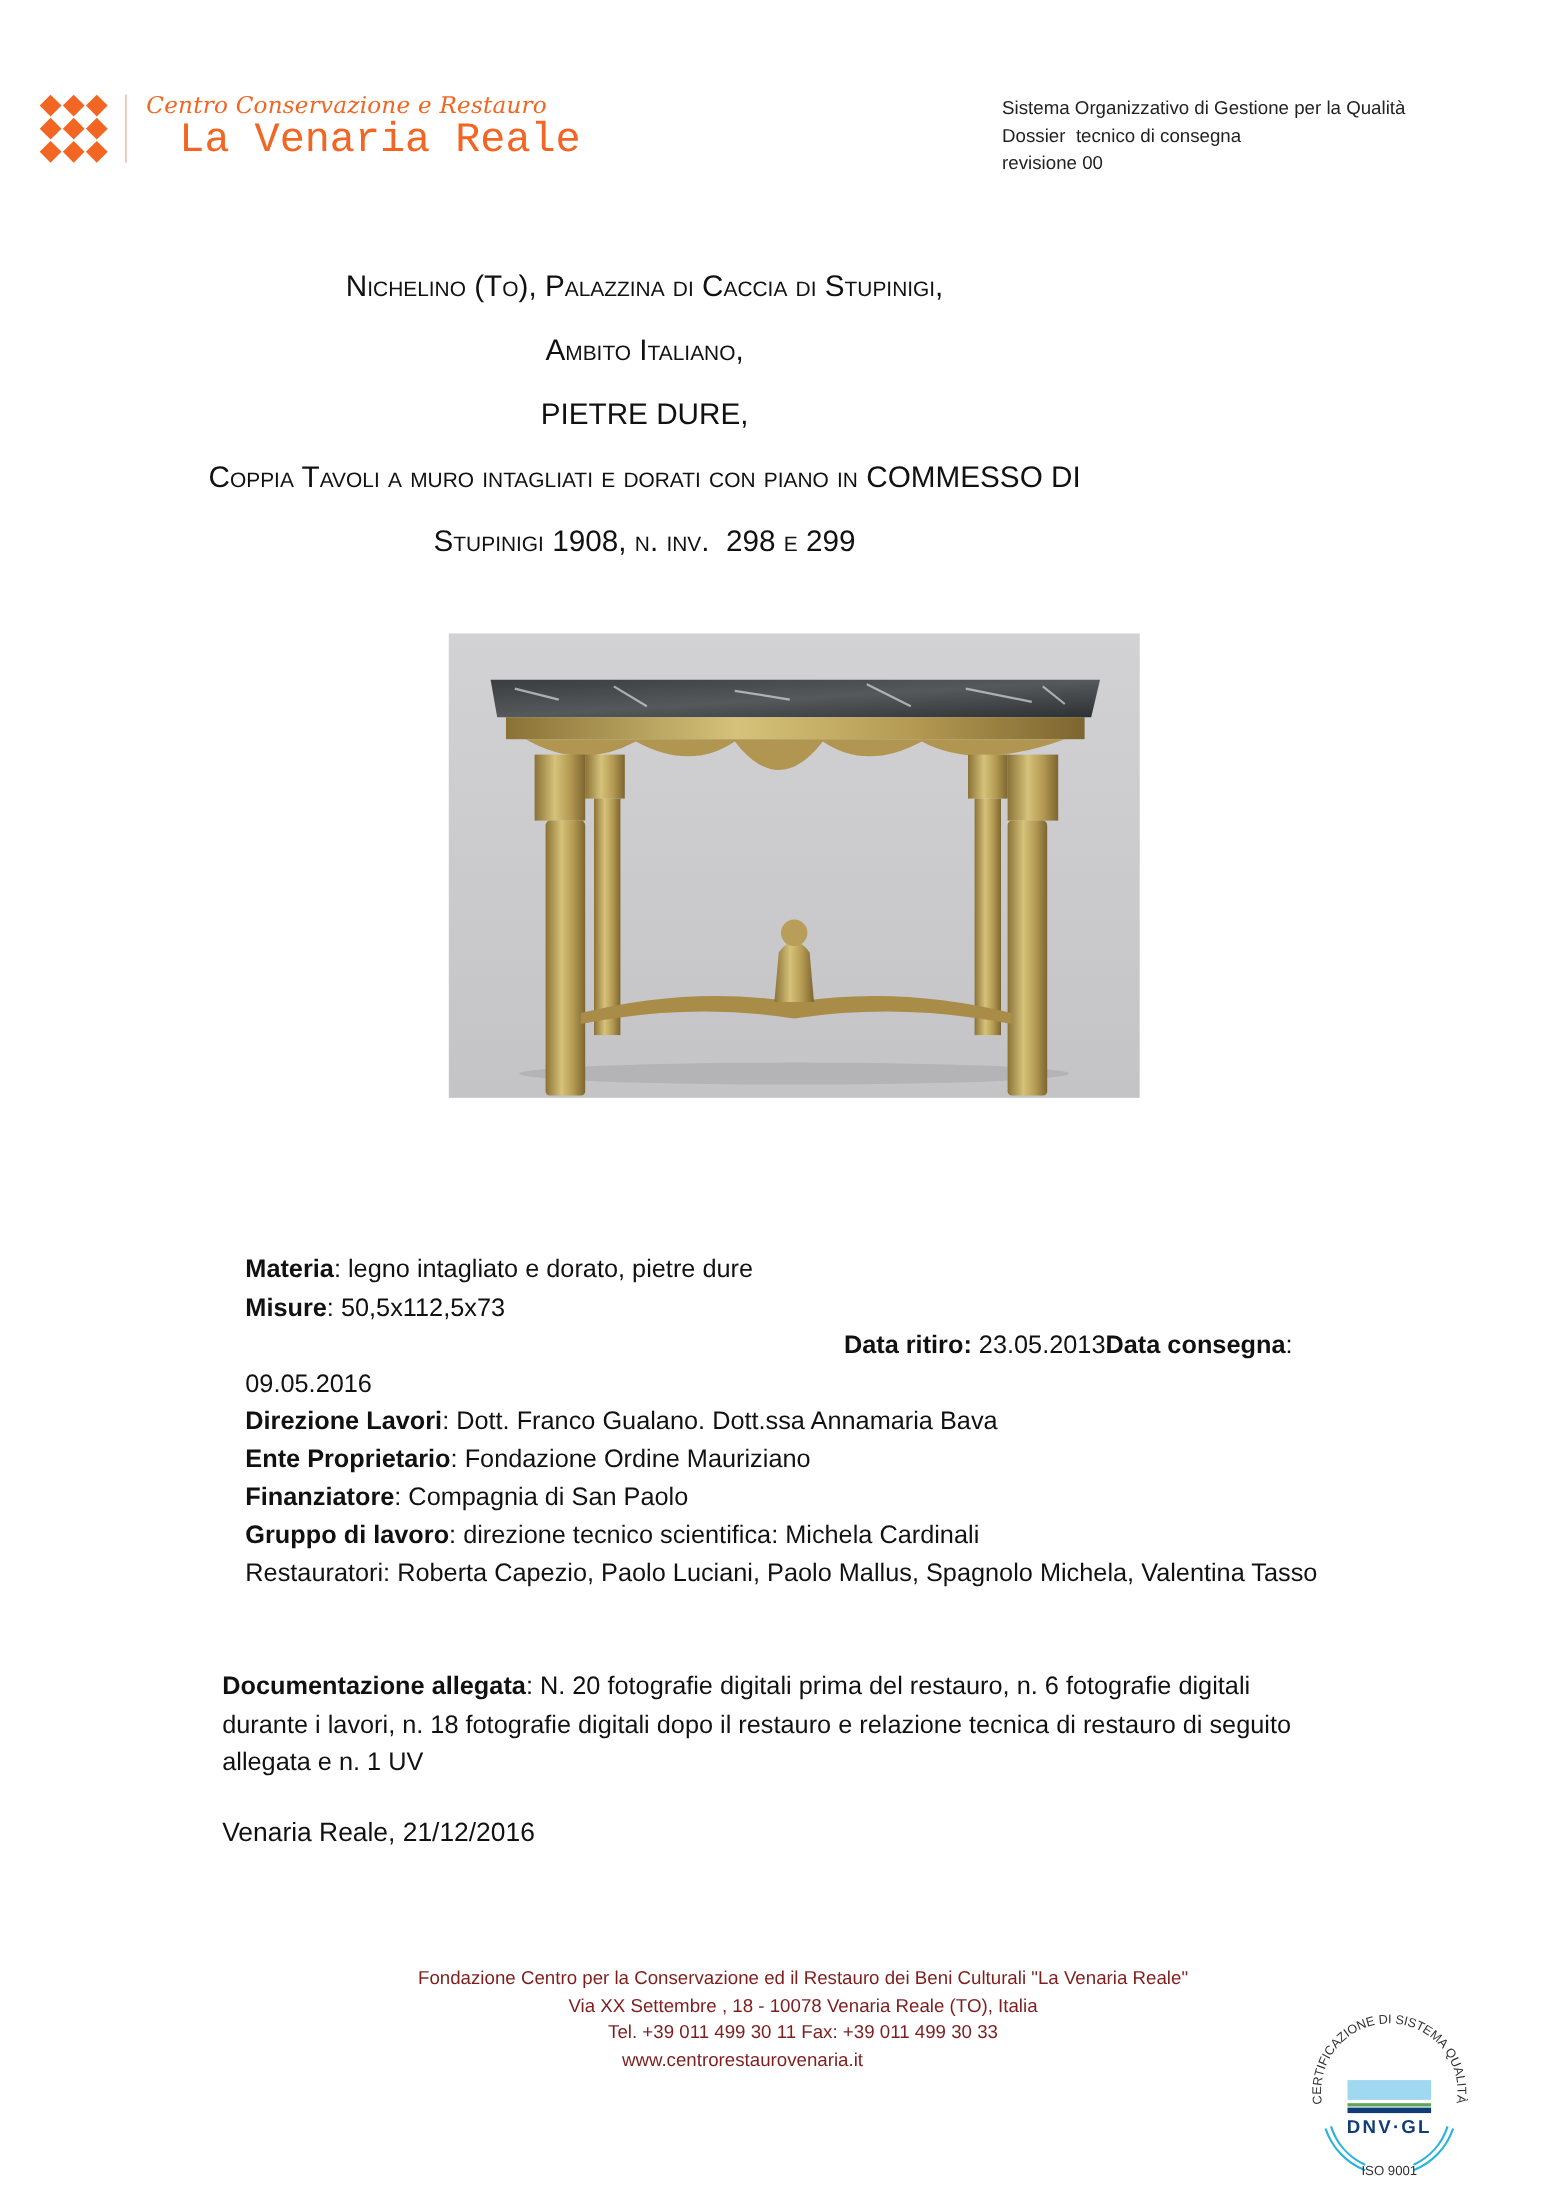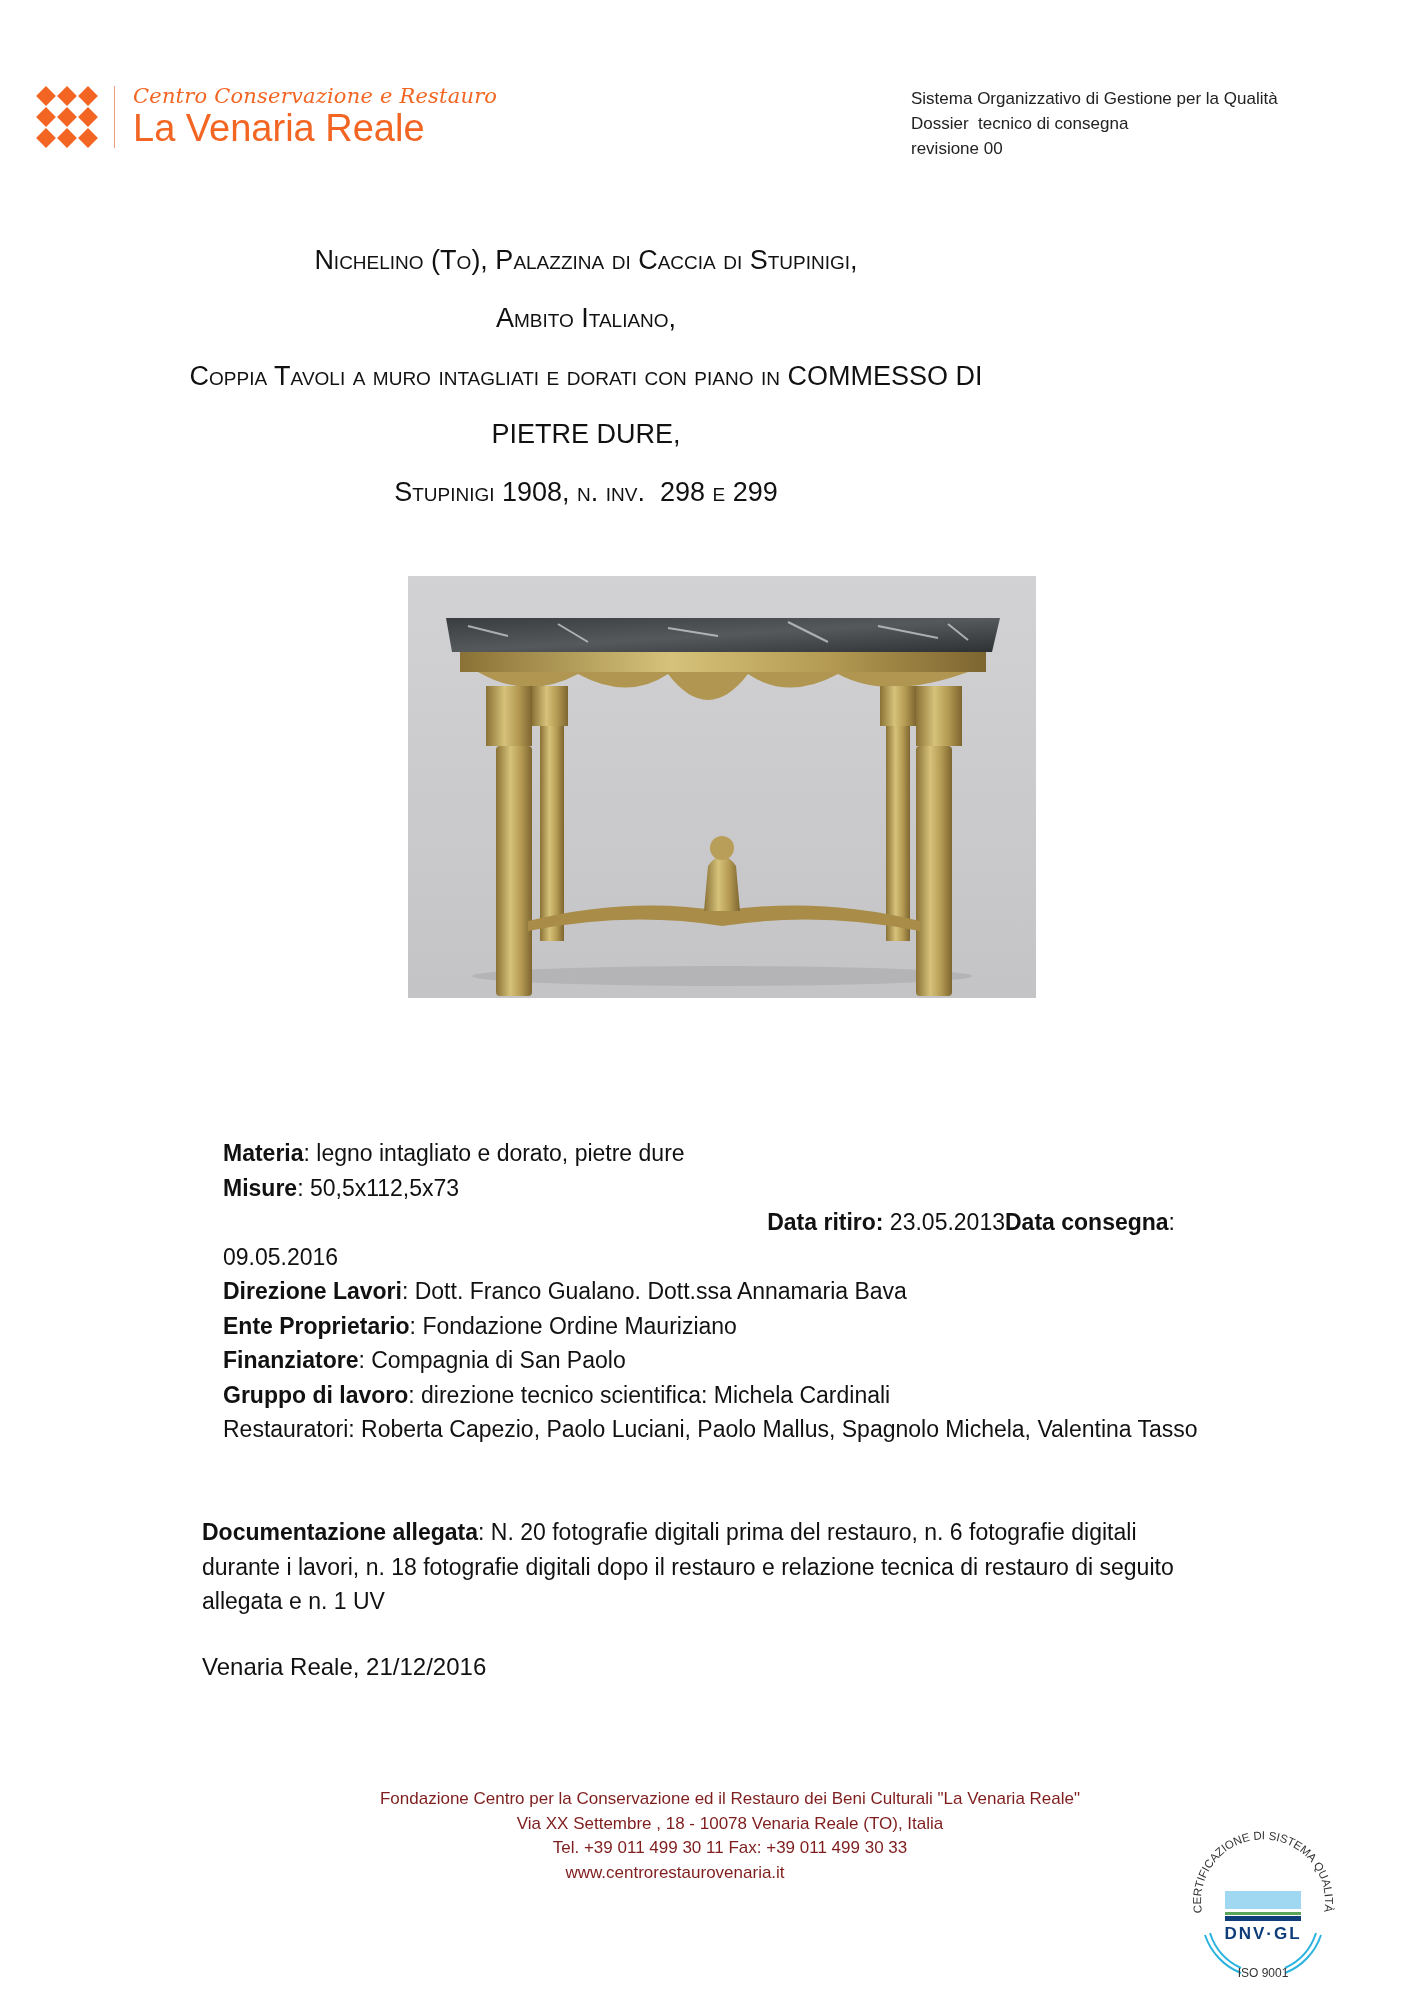--- a/index.html
+++ b/index.html
@@ -3,21 +3,21 @@
 <meta charset="utf-8">
 <style>
   html, body { margin:0; padding:0; background:#ffffff; }
   body { width:1415px; height:2000px; position:relative; overflow:hidden; font-family:"Liberation Sans", sans-serif; color:#111; }
   .logo { position:absolute; left:36px; top:86px; display:flex; align-items:flex-start; }
   .logo-mark { width:62px; height:62px; position:relative; }
   .logo-mark span { position:absolute; width:14px; height:14px; background:#f26522; transform:rotate(45deg); }
   .logo-divider { width:1px; height:62px; background:#e8a07c; margin-left:16px; margin-right:18px; }
   .logo-text { color:#f26522; font-family:"DejaVu Serif", serif; line-height:1; }
   .logo-line1 { font-style:italic; font-size:21px; letter-spacing:0.2px; }
-  .logo-line2 { font-size:38px; margin-top:2px; font-family:Liberation Sans, sans-serif; }
+  .logo-line2 { font-size:38px; margin-top:2px; font-family:Liberation Mono, monospace;margin-left:30px; }
   .qms { position:absolute; left:911px; top:86px; font-size:17px; line-height:25px; color:#222; }
   .title { position:absolute; left:0; width:1172px; top:234px; text-align:center; font-size:27px; color:#111; }
   .title div { height:58px; line-height:52px; }
   .sc { font-variant:small-caps; }
   .photo { position:absolute; left:408px; top:576px; width:628px; height:422px; background:#c9c9cb; overflow:hidden; }
   .info { position:absolute; left:186px; top:1136px; width:1030px; font-size:23px; line-height:34.5px;margin-left:37px; }
   .info b { font-weight:bold; }
   .row-split { display:flex; justify-content:flex-end; }
   .doc { position:absolute; left:202px; top:1515px; width:1000px; font-size:23px; line-height:34.5px; }
   .place { position:absolute; left:202px; top:1653px; font-size:24px; }
@@ -49,25 +49,25 @@
 
 <div class="qms">
   <div>Sistema Organizzativo di Gestione per la Qualità</div>
   <div style="white-space:pre">Dossier  tecnico di consegna</div>
   <div>revisione 00</div>
 </div>
 
 <div class="title">
   <div class="sc">Nichelino (To), Palazzina di Caccia di Stupinigi,</div>
   <div class="sc">Ambito Italiano,</div>
+  <div>PIETRE DURE,</div>
   <div>
     <span class="sc">Coppia Tavoli a muro intagliati e dorati con piano in</span>
     <span>COMMESSO DI</span>
   </div>
-  <div>PIETRE DURE,</div>
   <div>
     <span class="sc">Stupinigi</span>
     <span>1908,</span>
     <span class="sc">n. inv.</span>&nbsp;
     <span>298</span>
     <span class="sc">e</span>
     <span>299</span>
   </div>
 </div>
 

